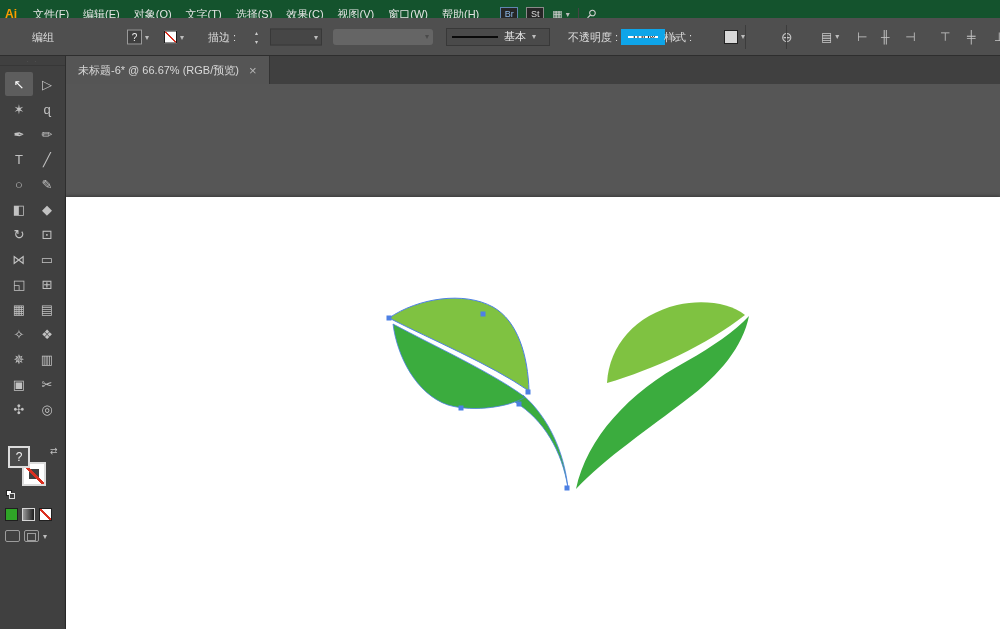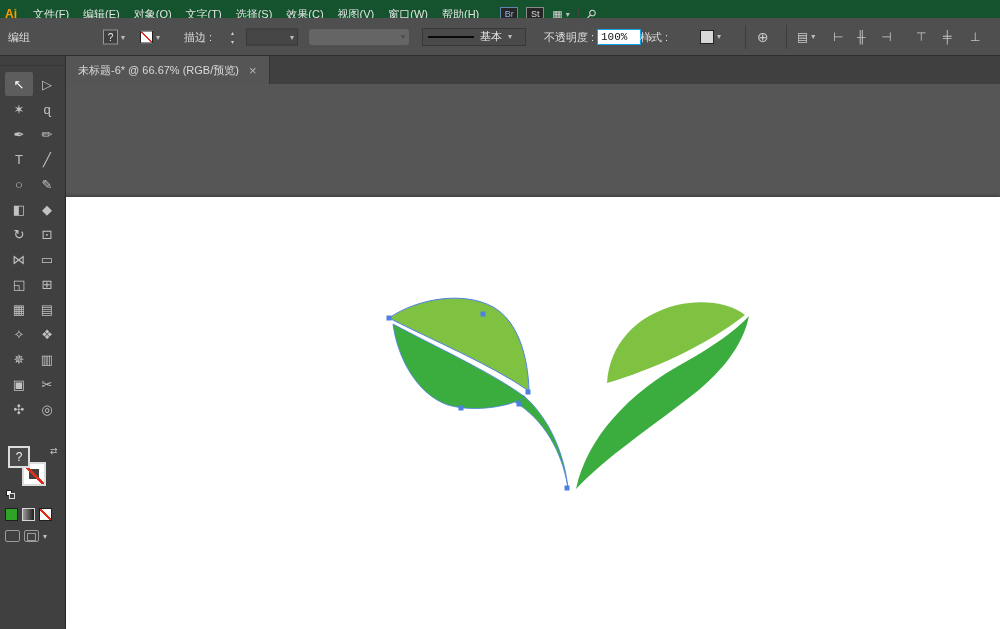--- a/index.html
+++ b/index.html
@@ -16,39 +16,39 @@
            display:flex; align-items:center; justify-content:center; }
   .badge-br { color:#8db9e8; border-color:#5f86b0; }
   .badge-st { color:#ddd; }
   .mb-ws { display:flex; align-items:center; gap:3px; color:#cfcfcf; font-size:11px; }
   .mb-sep { width:1px; height:12px; background:#444; }
   .mb-search { color:#cfcfcf; font-size:12px; display:inline-block; transform:rotate(45deg); }
 
   
   .controlbar { position:absolute; top:18px; left:0; right:0; height:38px; background:#4f4f4f;
                 border-bottom:1px solid #2e2e2e; font-size:11px; color:#dcdcdc; }
-  .cbi { position:absolute; top:50%; transform:translateY(-50%); display:flex; align-items:center; gap:3px; }
+  .cbi { position:absolute; top:50%; transform:translateY(-50%); display:flex; align-items:center; gap:3px;margin-left:24px; }
   .cb-sep { position:absolute; top:7px; width:1px; height:24px; background:#3c3c3c; }
   .qbox { width:15px; height:15px; border:1px solid #9a9a9a; background:#3f3f3f; color:#eee;
           font-size:10px; display:flex; align-items:center; justify-content:center; }
   .chev { font-size:8px; color:#bdbdbd; }
   .swatch-none { width:13px; height:13px; background:#fff; border:1px solid #1f1f1f; position:relative; }
   .swatch-none::after { content:""; position:absolute; inset:0;
      background:linear-gradient(to top right, transparent 44%, var(--none_red) 44%, var(--none_red) 56%, transparent 56%); }
   .spinner { display:flex; flex-direction:column; font-size:6px; line-height:6px; color:#ccc; }
   .dropdown { height:17px; border:1px solid #383838; background:#464646; display:flex;
               align-items:center; justify-content:flex-end; padding-right:3px; }
   .brushbox { height:16px; background:#656565; border-radius:3px; display:flex; align-items:center;
               justify-content:flex-end; padding-right:4px; }
   .brushbox .chev { color:#4a4a4a; }
   .strokestyle { height:18px; border:1px solid #383838; background:#4a4a4a; display:flex;
                  align-items:center; gap:6px; padding:0 5px; color:#e8e8e8; }
   .sline { width:46px; height:2px; background:#0a0a0a; }
-  .cb-input { height:16px; width:44px; border:1px solid #0ea5e9; background:#fff; color:#111;
-              font-size:11px; padding:0 3px; font-family:Liberation Mono, monospace; }
+  .cb-input { height:16px; width:44px; border:7px solid #0ea5e9; background:#fff; color:#111;
+              font-size:11px; padding:0 3px; font-family:Liberation Sans, sans-serif; }
   .cb-arrow { color:#ddd; font-size:13px; }
   .style-swatch { width:14px; height:14px; background:#d8d8d8; border:1px solid #222; }
   .cb-icon { color:#c9c9c9; font-size:14px; }
   .cb-icon-sm { color:#c9c9c9; font-size:12px; }
   .al { color:#c6c6c6; font-size:12px; width:20px; text-align:center; }
 
   
   .tabbar { position:absolute; top:56px; left:66px; right:0; height:28px; background:#404040; }
   .tab { position:absolute; left:0; top:0; height:28px; background:#555; border-right:1px solid #333;
          display:flex; align-items:center; gap:10px; padding:0 12px; font-size:11px; color:#d9d9d9; }

